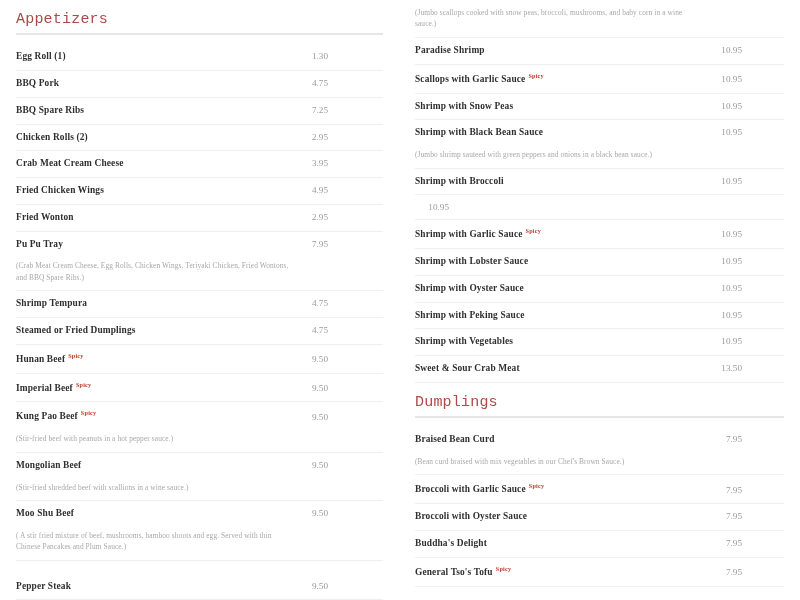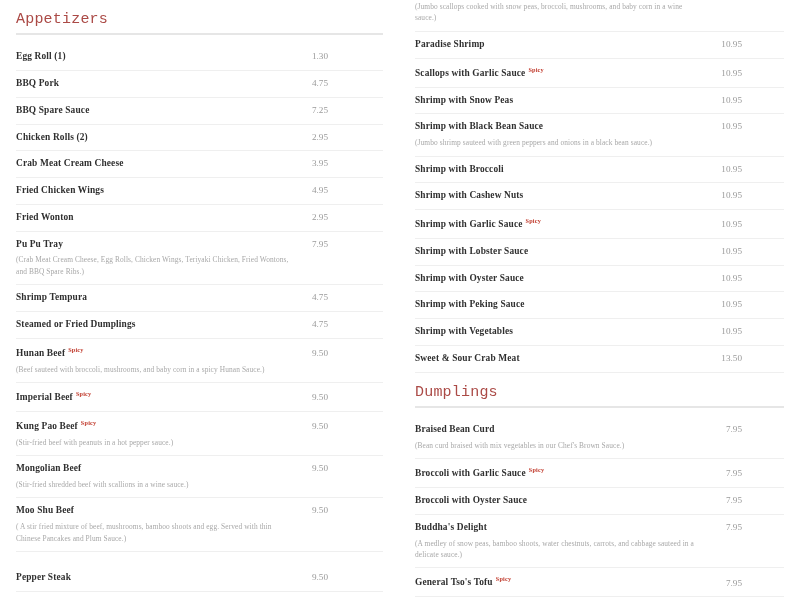--- a/index.html
+++ b/index.html
@@ -83,21 +83,21 @@
     flex: 0 0 auto;
     min-width: 34px;
     text-align: right;
   }
   .col-left  .item-price { margin-right: 55px; }
   .col-right .item-price { margin-right: 42px; }
   .item-desc {
     font-size: 7.4px;
     color: #a8a8a8;
     line-height: 1.55;
-    margin-top: 4px;
+    margin-top: 10px;
     padding-right: 90px;
     letter-spacing: .1px;
   }
   .partial-top {
     padding-top: 0;
     margin-top: -3px;
   }
   .clip { overflow: hidden; }
 </style>
 </head>
@@ -114,21 +114,21 @@
         </div>
       </div>
       <div class="item">
         <div class="item-head">
           <div class="item-name">BBQ Pork</div>
           <div class="item-price">4.75</div>
         </div>
       </div>
       <div class="item">
         <div class="item-head">
-          <div class="item-name">BBQ Spare Sauce</div>
+          <div class="item-name">BBQ Spare Ribs</div>
           <div class="item-price">7.25</div>
         </div>
       </div>
       <div class="item">
         <div class="item-head">
           <div class="item-name">Chicken Rolls (2)</div>
           <div class="item-price">2.95</div>
         </div>
       </div>
       <div class="item">
@@ -166,21 +166,20 @@
         <div class="item-head">
           <div class="item-name">Steamed or Fried Dumplings</div>
           <div class="item-price">4.75</div>
         </div>
       </div>
       <div class="item">
         <div class="item-head">
           <div class="item-name">Hunan Beef<span class="spicy">Spicy</span></div>
           <div class="item-price">9.50</div>
         </div>
-        <div class="item-desc">(Beef sauteed with broccoli, mushrooms, and baby corn in a spicy Hunan Sauce.)</div>
       </div>
       <div class="item">
         <div class="item-head">
           <div class="item-name">Imperial Beef<span class="spicy">Spicy</span></div>
           <div class="item-price">9.50</div>
         </div>
       </div>
       <div class="item">
         <div class="item-head">
           <div class="item-name">Kung Pao Beef<span class="spicy">Spicy</span></div>
@@ -239,21 +238,20 @@
         <div class="item-desc">(Jumbo shrimp sauteed with green peppers and onions in a black bean sauce.)</div>
       </div>
       <div class="item">
         <div class="item-head">
           <div class="item-name">Shrimp with Broccoli</div>
           <div class="item-price">10.95</div>
         </div>
       </div>
       <div class="item">
         <div class="item-head">
-          <div class="item-name">Shrimp with Cashew Nuts</div>
           <div class="item-price">10.95</div>
         </div>
       </div>
       <div class="item">
         <div class="item-head">
           <div class="item-name">Shrimp with Garlic Sauce<span class="spicy">Spicy</span></div>
           <div class="item-price">10.95</div>
         </div>
       </div>
       <div class="item">
@@ -305,21 +303,20 @@
         <div class="item-head">
           <div class="item-name">Broccoli with Oyster Sauce</div>
           <div class="item-price">7.95</div>
         </div>
       </div>
       <div class="item">
         <div class="item-head">
           <div class="item-name">Buddha's Delight</div>
           <div class="item-price">7.95</div>
         </div>
-        <div class="item-desc">(A medley of snow peas, bamboo shoots, water chestnuts, carrots, and cabbage sauteed in a delicate sauce.)</div>
       </div>
       <div class="item">
         <div class="item-head">
           <div class="item-name">General Tso's Tofu<span class="spicy">Spicy</span></div>
           <div class="item-price">7.95</div>
         </div>
       </div>
       <div class="item"></div>
     </div>
 </div>

